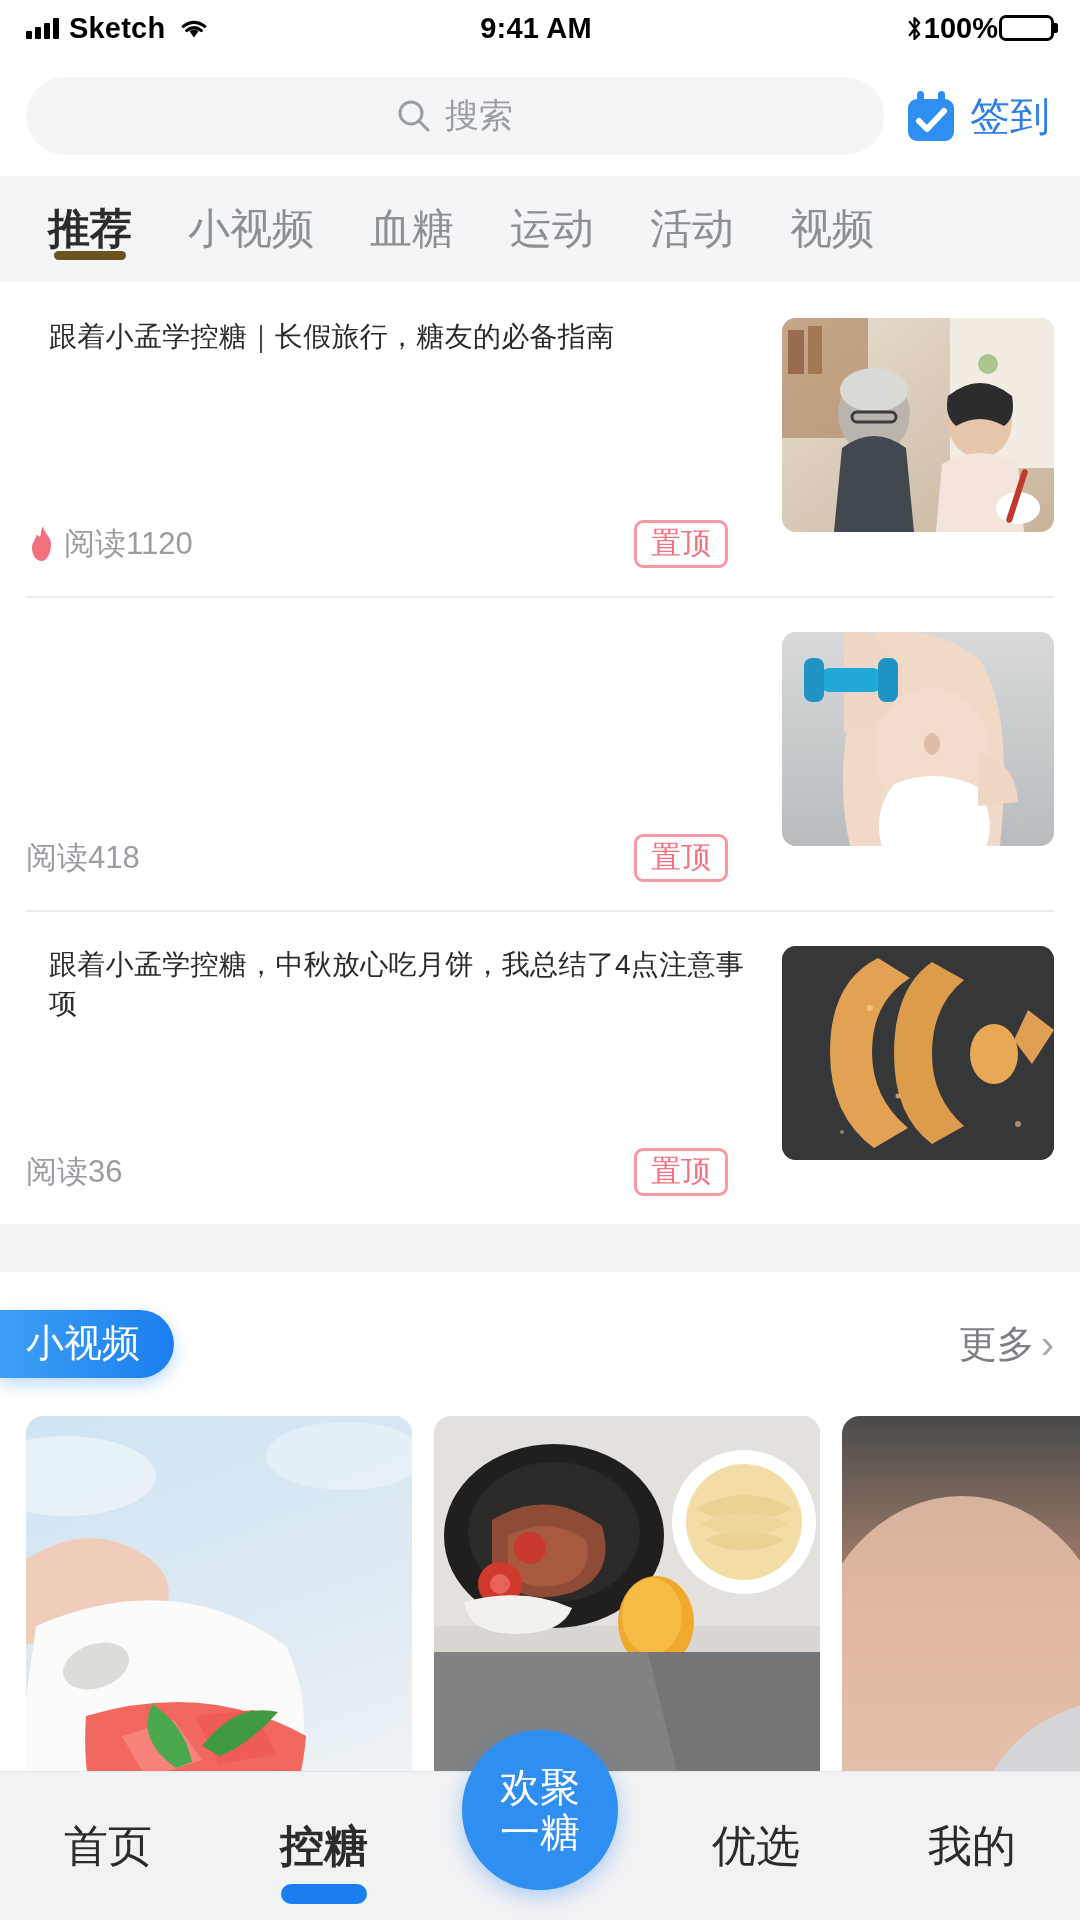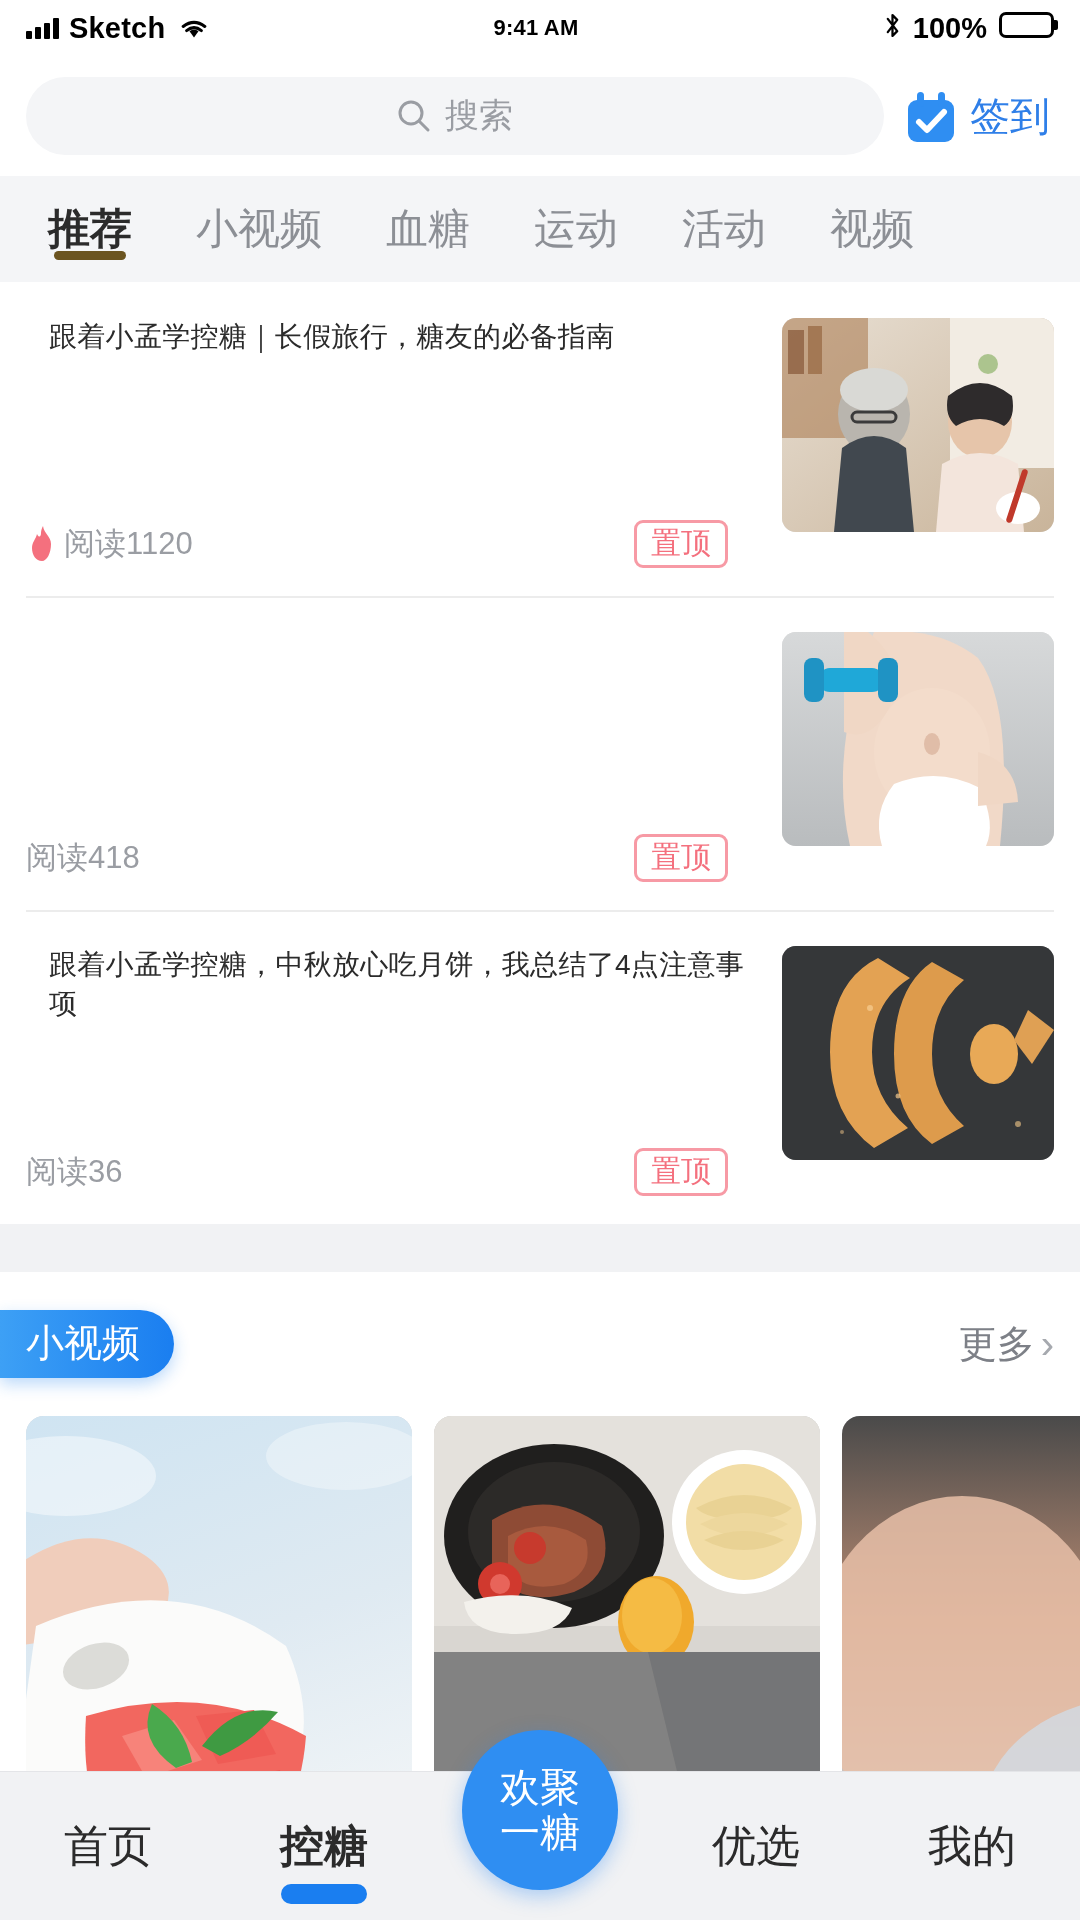--- a/index.html
+++ b/index.html
@@ -25,24 +25,24 @@
   .signal i{ display:block; width:6px; background:#000; border-radius:1px; }
   .signal i:nth-child(1){ height:8px; }
   .signal i:nth-child(2){ height:12px; }
   .signal i:nth-child(3){ height:16px; }
   .signal i:nth-child(4){ height:21px; }
   .carrier{ font-size:29px; font-weight:600; color:#000; letter-spacing:.2px; }
   .wifi{ width:30px; height:22px; position:relative; margin-left:4px; }
   .wifi svg{ display:block; }
   .sb-center{
     position:absolute; left:0; right:8px; text-align:center;
-    font-size:22px; font-weight:600; color:#000; letter-spacing:.2px;
+    font-size:29px; font-weight:600; color:#000; letter-spacing:.2px;
     pointer-events:none;
   }
-  .sb-right{ margin-left:auto; display:flex; gap:12px; }
+  .sb-right{ margin-left:auto; display:flex; align-items:center; gap:1px; }
   .bt svg{ display:block; }
   .batt-pct{ font-size:29px; font-weight:600; color:#000; }
   .batt{
     width:55px; height:26px; border:3px solid #000; border-radius:7px;
     position:relative; padding:2px;
   }
   .batt .fill{ width:100%; height:100%; background:#000; border-radius:2px; }
   .batt::after{
     content:""; position:absolute; right:-7px; top:50%; transform:translateY(-50%);
     width:4px; height:10px; background:#000; border-radius:0 2px 2px 0;
@@ -54,29 +54,29 @@
     padding:0 26px; background:#ffffff; gap:20px;
   }
   .search-input{
     flex:1; height:78px; background:#f4f5f7; border-radius:39px;
     display:flex; align-items:center; justify-content:center; gap:14px;
     border:none;
   }
   .search-icon svg{ display:block; }
   .search-ph{ font-size:34px; color:#9a9da3; }
   .signin{
-    display:flex; align-items:flex-end; gap:12px; padding-right:4px; cursor:pointer;
+    display:flex; align-items:flex-start; gap:12px; padding-right:4px; cursor:pointer;
   }
   .signin-icon{ width:54px; height:54px; position:relative; }
   .signin-label{ font-size:40px; color:#2f7fe8; font-weight:500; }
 
   
   .tabs{
     height:106px; background:#f4f5f7;
-    display:flex; align-items:center; gap:12px;
+    display:flex; align-items:center; gap:4px;
     padding:0 22px; overflow:hidden; position:relative;
   }
   .tab{
     font-size:42px; color:#8c8f95; white-space:nowrap;
     padding:0 26px; position:relative; height:100%;
     display:flex; align-items:center; flex:0 0 auto; cursor:pointer;
   }
   .tab.active{ color:#2b2b2b; font-weight:bold; }
   .tab.active::after{
     content:""; position:absolute; bottom:22px; left:50%;

